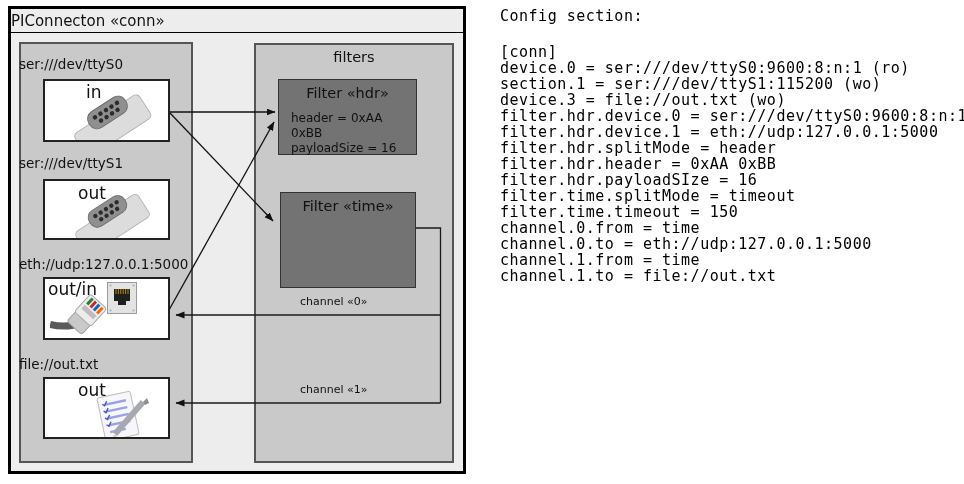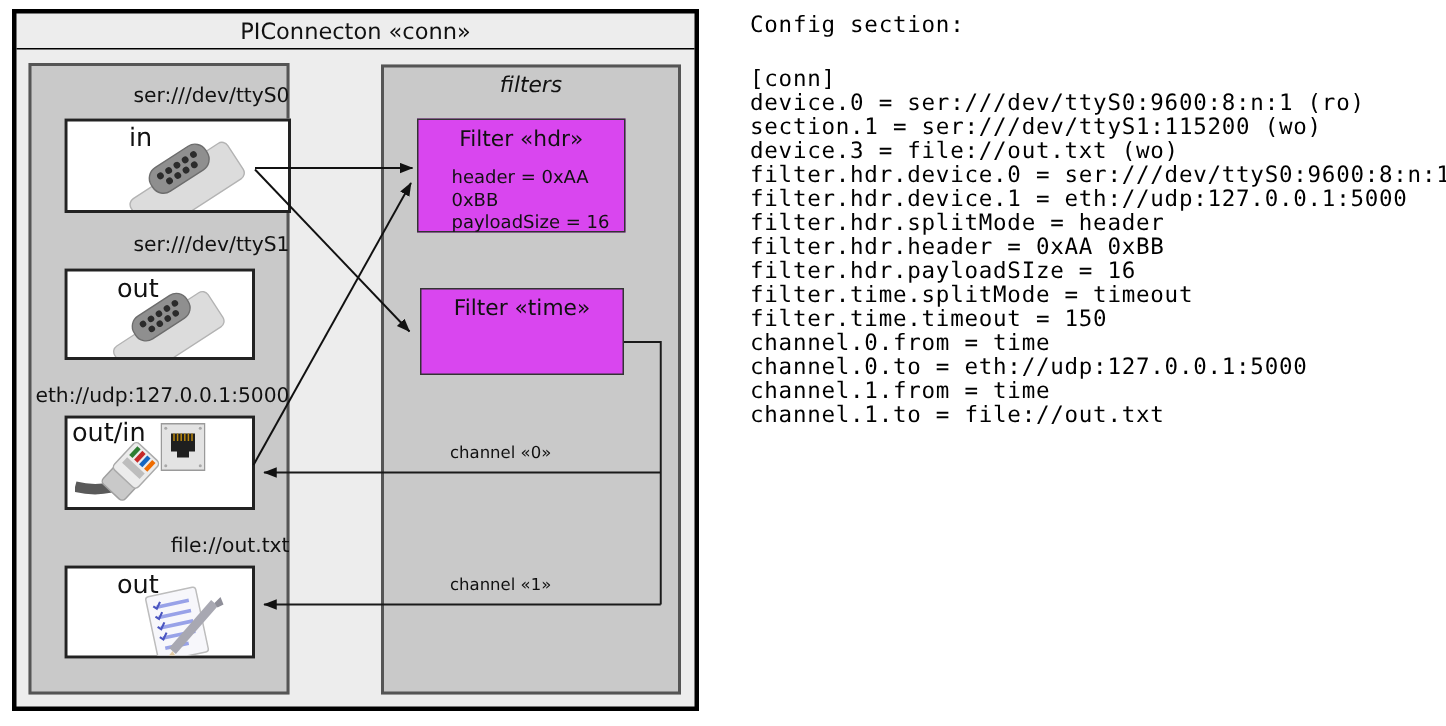--- a/index.html
+++ b/index.html
@@ -3,34 +3,34 @@
 <meta charset="utf-8">
 <style>
   html,body{margin:0;padding:0;background:#fff;}
   #stage{position:relative;width:964px;height:484px;background:#ffffff;
          font-family:"DejaVu Sans","Liberation Sans",sans-serif;color:#111;overflow:hidden;}
 
   
   .outer-box{position:absolute;left:8px;top:6px;width:458px;height:468px;
              box-sizing:border-box;border:3px solid #000;background:#ededed;}
   .title-row{height:23px;border-bottom:1px solid #000;display:flex;align-items:center;
-             justify-content:center;font-size:15px;}
+             justify-content:flex-start;font-size:15px;}
 
   .panel{position:absolute;box-sizing:border-box;background:#c9c9c9;border:2px solid #555;}
   #devices-panel{left:19px;top:42px;width:174px;height:421px;}
-  #filters-panel{left:254px;top:43px;width:200px;height:420px;font-style:italic;}
+  #filters-panel{left:254px;top:43px;width:200px;height:420px;}
   .panel-title{text-align:center;font-size:14.5px;padding-top:4px;}
 
-  .dev-label{position:absolute;left:19px;width:174px;text-align:right;font-size:13.5px;}
+  .dev-label{position:absolute;left:19px;width:174px;text-align:left;font-size:13.5px;}
   .dev-box{position:absolute;box-sizing:border-box;background:#fff;border:2px solid #222;overflow:hidden;}
   .port-name{position:absolute;font-size:17px;line-height:18px;}
 
-  .filter-box{position:absolute;box-sizing:border-box;background:#d946ef;border:1px solid #333;}
+  .filter-box{position:absolute;box-sizing:border-box;background:#737373;border:1px solid #333;}
   .filter-title{text-align:center;font-size:14.5px;margin-top:5px;}
-  .filter-props{margin-top:10px;padding-left:22px;font-size:12px;line-height:15px;}
+  .filter-props{margin-top:10px;padding-left:12px;font-size:12px;line-height:15px;}
   #filter-time .filter-props{margin-top:14px;}
 
   .channel-label{position:absolute;width:132px;text-align:left;font-size:11px;}
 
   svg.fill{position:absolute;inset:0;width:100%;height:100%;}
   #arrow-layer{position:absolute;left:0;top:0;width:964px;height:484px;pointer-events:none;}
 
   
   #config{position:absolute;left:500px;top:8px;width:478px;
           font-family:"DejaVu Sans Mono","Liberation Mono",monospace;
@@ -49,21 +49,21 @@
     </div>
   </div>
 
   <div class="panel" id="devices-panel"></div>
 
   <div class="panel" id="filters-panel">
     <div class="panel-title">filters</div>
   </div>
 
   <div class="dev-label" style="top:56px">ser:///dev/ttyS0</div>
-  <div class="dev-box" style="left:43px;top:79px;width:151px;height:63px">
+  <div class="dev-box" style="left:43px;top:79px;width:127px;height:63px">
     <svg class="fill" viewBox="0 0 127 63">
       <g transform="rotate(-33 70 42)">
         <rect x="26" y="32" width="82" height="30" rx="5" fill="#dcdcdc" stroke="#b3b3b3"></rect>
         <rect x="47" y="22" width="46" height="20" rx="9" fill="#8f8f8f" stroke="#6d6d6d"></rect>
         <circle cx="56" cy="29" r="2.4" fill="#2b2b2b"></circle>
           <circle cx="63" cy="29" r="2.4" fill="#2b2b2b"></circle>
         <circle cx="70" cy="29" r="2.4" fill="#2b2b2b"></circle>
           <circle cx="77" cy="29" r="2.4" fill="#2b2b2b"></circle>
         <circle cx="84" cy="29" r="2.4" fill="#2b2b2b"></circle>
         <circle cx="59.5" cy="35.5" r="2.4" fill="#2b2b2b"></circle>
@@ -140,21 +140,21 @@
   </div>
 
   <div class="filter-box" id="filter-hdr" style="left:278px;top:79px;width:139px;height:76px">
     <div class="filter-title">Filter «hdr»</div>
     <div class="filter-props">
       <div>header = 0xAA 0xBB</div>
       <div>payloadSize = 16</div>
     </div>
   </div>
 
-  <div class="filter-box" id="filter-time" style="left:280px;top:192px;width:136px;height:58px">
+  <div class="filter-box" id="filter-time" style="left:280px;top:192px;width:136px;height:96px">
     <div class="filter-title">Filter «time»</div>
   </div>
 
   <div class="channel-label" style="left:300px;top:295px">channel «0»</div>
   <div class="channel-label" style="left:300px;top:383px">channel «1»</div>
 
   <svg id="arrow-layer">
     <defs>
       <marker id="arr" markerWidth="10" markerHeight="8" refX="8.5" refY="3.5" orient="auto" markerUnits="userSpaceOnUse">
         <path d="M0,0 L9,3.5 L0,7 Z" fill="#111"></path>

